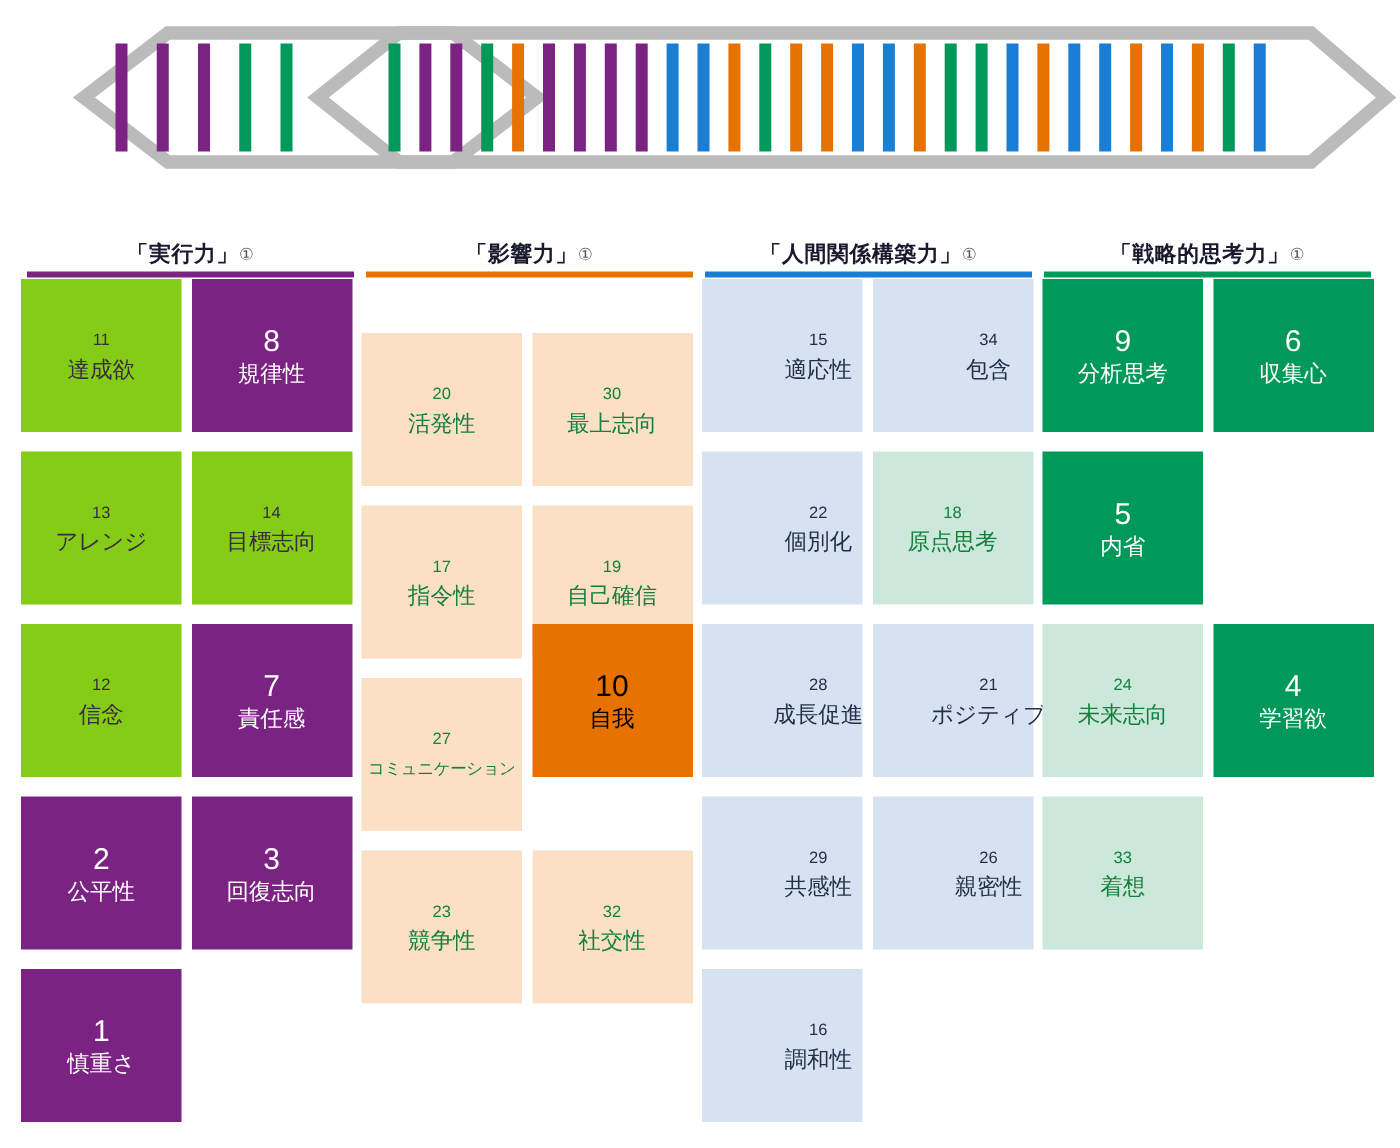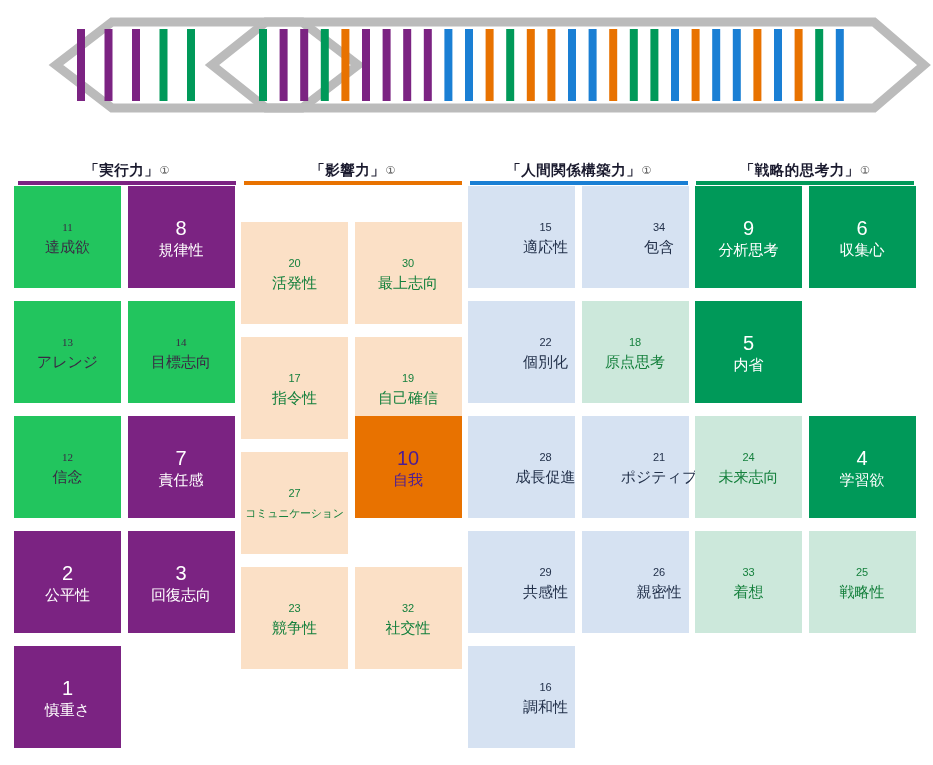--- a/index.html
+++ b/index.html
@@ -48,22 +48,22 @@
     margin-bottom:6px;
   }
   .rank.big{font-size:20px;line-height:22px;font-weight:normal;margin-bottom:4px;}
   .nm{
     font-size:15px;line-height:14px;font-weight:normal;
     white-space:nowrap;
   }
   .nm.wide{font-size:11px;letter-spacing:-0.3px;}
   
   .c-pur-dark{background:#7B2382;color:#ffffff;}
-  .c-pur-light{background:#22c55e;color:#3a2a44;font-family:Liberation Serif, serif;}
-  .c-org-dark{background:#E87200;color:#4c1d95;}
+  .c-pur-light{background:#84cc16;color:#3a2a44;}
+  .c-org-dark{background:#E87200;color:#000000;}
   .c-org-light{background:#FBE0C6;color:#15803d;margin-top:36px;}
   .c-blu-light{background:#D6E2F2;color:#22304a;padding-left:48px;}
   .c-grn-dark{background:#009959;color:#ffffff;}
   .c-grn-light{background:#CCE8DB;color:#15803d;}
 </style>
 </head>
 <body>
 
 <div id="banner">
   <svg width="933" height="130" viewBox="0 0 933 130" xmlns="http://www.w3.org/2000/svg">
@@ -312,26 +312,20 @@
           <div class="rank">26</div>
           <div class="nm">親密性</div>
         </div>
       </div>
       <div class="cellwrap">
         <div class="cell c-grn-light">
           <div class="rank">33</div>
           <div class="nm">着想</div>
         </div>
       </div>
-      <div class="cellwrap">
-        <div class="cell c-grn-light">
-          <div class="rank">25</div>
-          <div class="nm">戦略性</div>
-        </div>
-      </div>
     </div>
     <div class="grow">
       <div class="cellwrap">
         <div class="cell c-pur-dark">
           <div class="rank big">1</div>
           <div class="nm">慎重さ</div>
         </div>
       </div>
       <div class="cellwrap">
         <div class="cell empty"></div>

